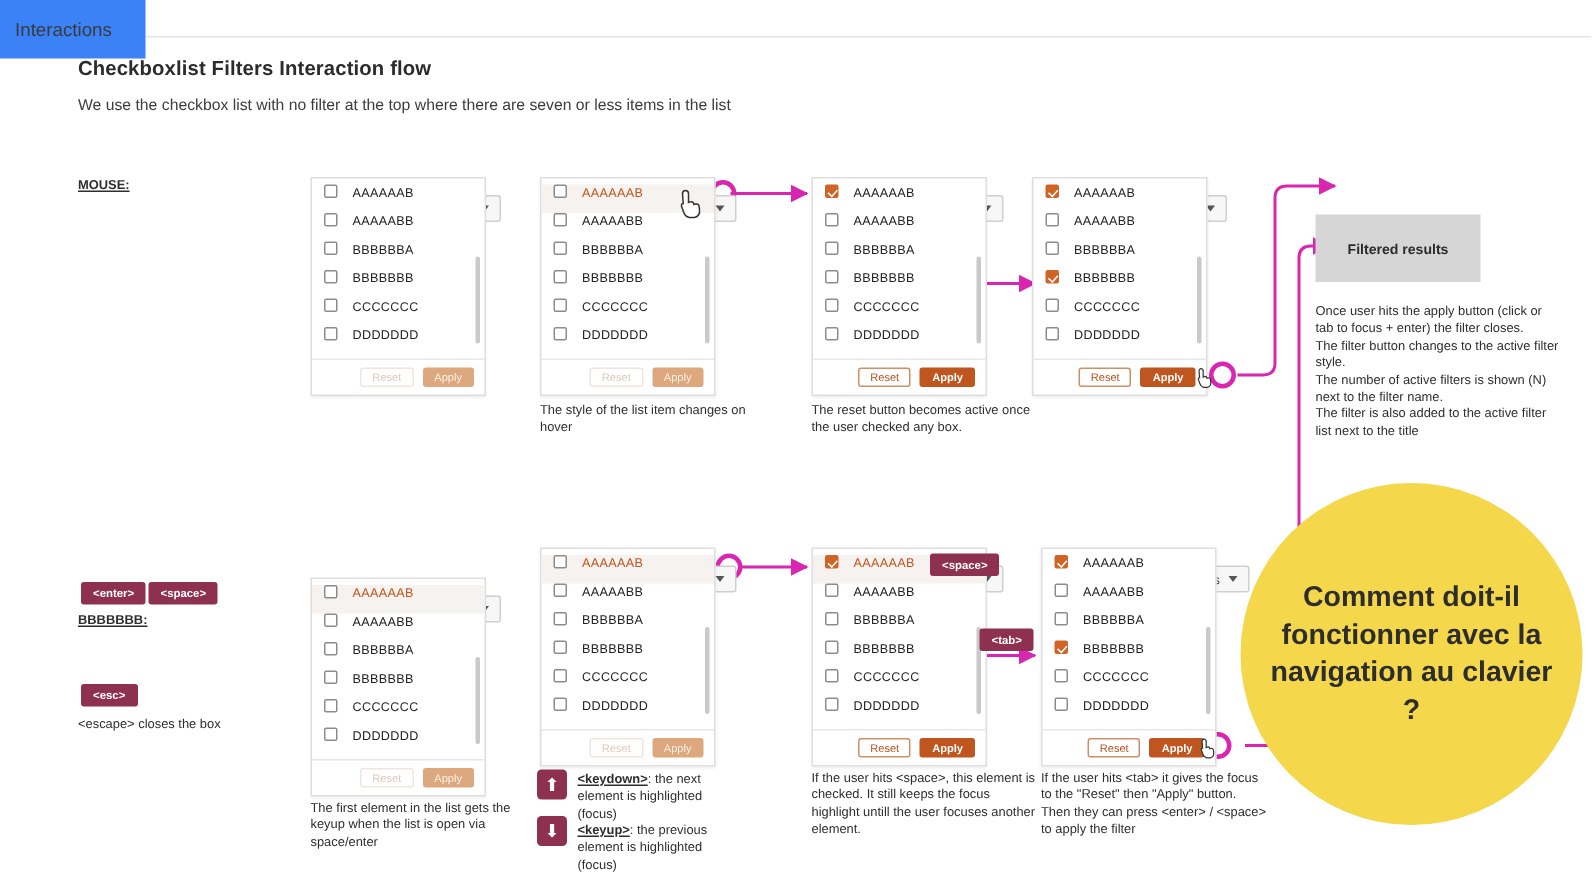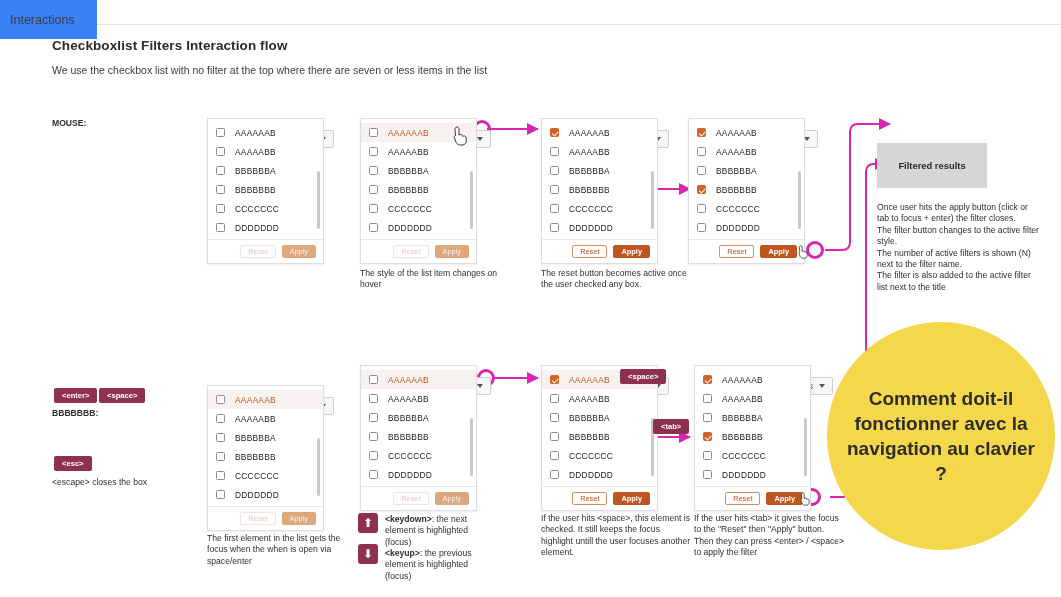--- a/index.html
+++ b/index.html
@@ -35,21 +35,21 @@
   .page-sub {
     position: absolute; left: 52px; top: 64px;
     font-size: 10.5px; color: #3c3c3c;
   }
 
   
   .note {
     position: absolute;
     font-size: 8.6px; line-height: 11.4px; color: #2e2e2e;
   }
-  .note .hd { font-weight: bold; }
+  .note .hd { font-weight: bold; text-decoration: underline; }
 
   
   .status-btn {
     position: absolute;
     height: 18px;
     background: #f7f7f7;
     border: 1px solid #cfcfcf;
     border-radius: 2px;
     font-size: 8.2px; color: #4a4a4a;
     display: flex; align-items: center; justify-content: center;
@@ -78,21 +78,21 @@
     position: absolute;
     width: 117px;
     background: #ffffff;
     border: 1px solid #dedede;
     box-shadow: 0 1px 2px rgba(0,0,0,.08);
   }
   .panel .rows { position: relative; padding: 4px 0 2px 0; }
   .row {
     position: relative;
     height: 19px;
-    display: flex; align-items: center;
+    display: flex; align-items: flex-start;
     padding-left: 8px;
     font-size: 8.4px;
     color: #222;
     letter-spacing: .25px;
   }
   .row.hl { background: #f6f2ef; color: #c0561f; }
   .cb {
     width: 9px; height: 9px;
     border: 1px solid #8c8c8c;
     border-radius: 1.5px;
@@ -444,21 +444,21 @@
         <span class="cb"></span>
         <span>DDDDDDD</span>
       </div>
     <div class="scroll"></div>
   </div>
   <div class="panel-foot">
     <div class="btn reset-off">Reset</div>
     <div class="btn apply-off">Apply</div>
   </div>
 </div>
-<div class="note" style="left:207px; top:533px; width:150px;">The first element in the list gets the focus when the when is open via space/enter</div>
+<div class="note" style="left:207px; top:533px; width:150px;">The first element in the list gets the keyup when the list is open via space/enter</div>
 
 <div class="status-btn" style="left:440px; top:346px;">
   <span>Status</span>
   <span class="caret"></span>
 </div>
 <div class="panel" style="left:360px; top:365px;">
   <div class="rows">
     <div class="row hl">
         <span class="cb"></span>
         <span>AAAAAAB</span>

